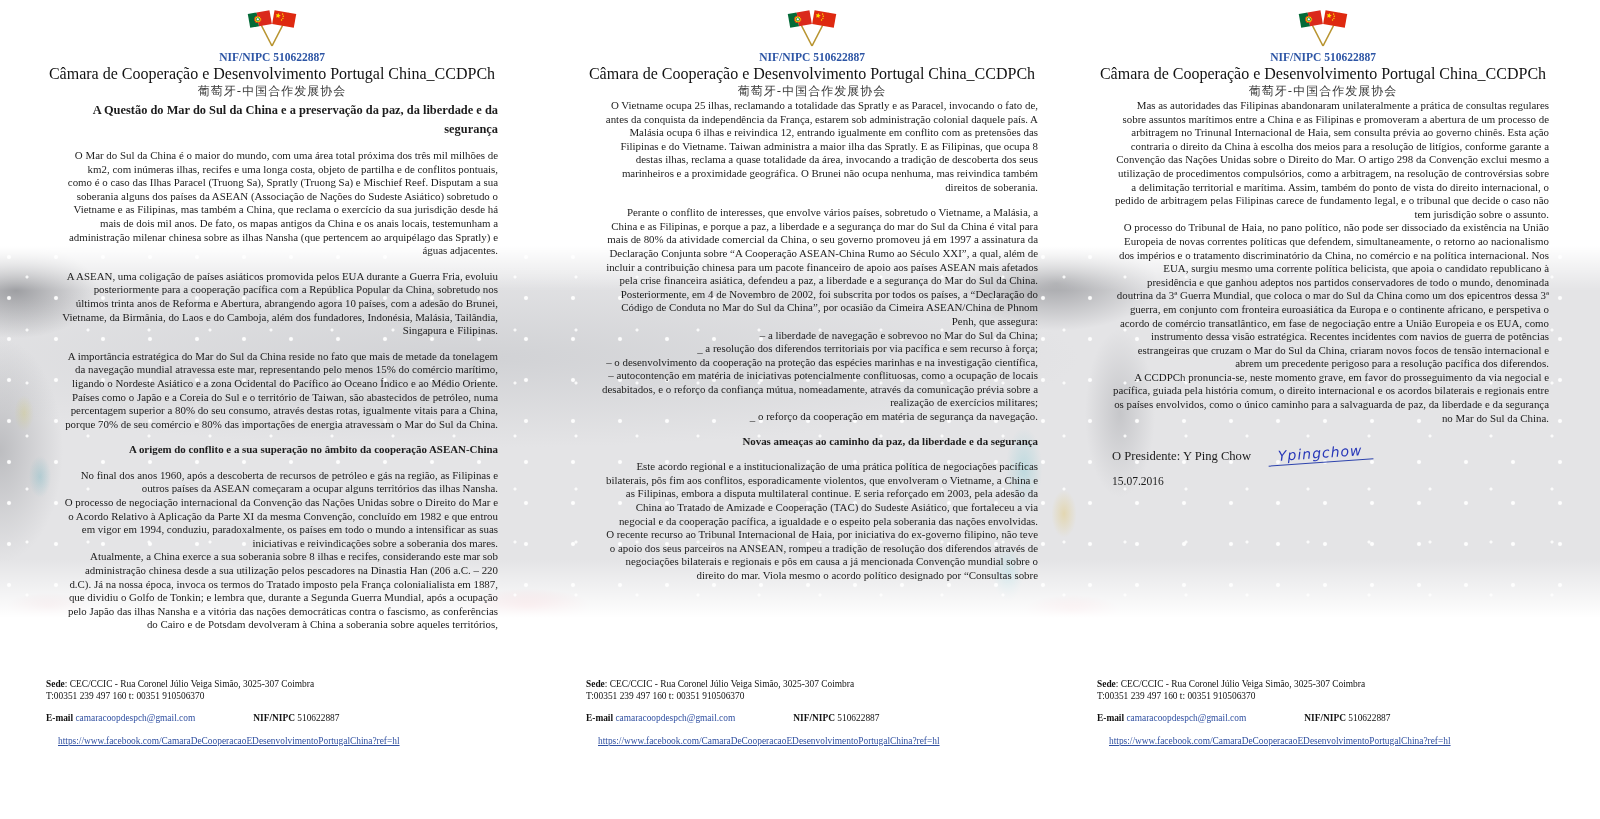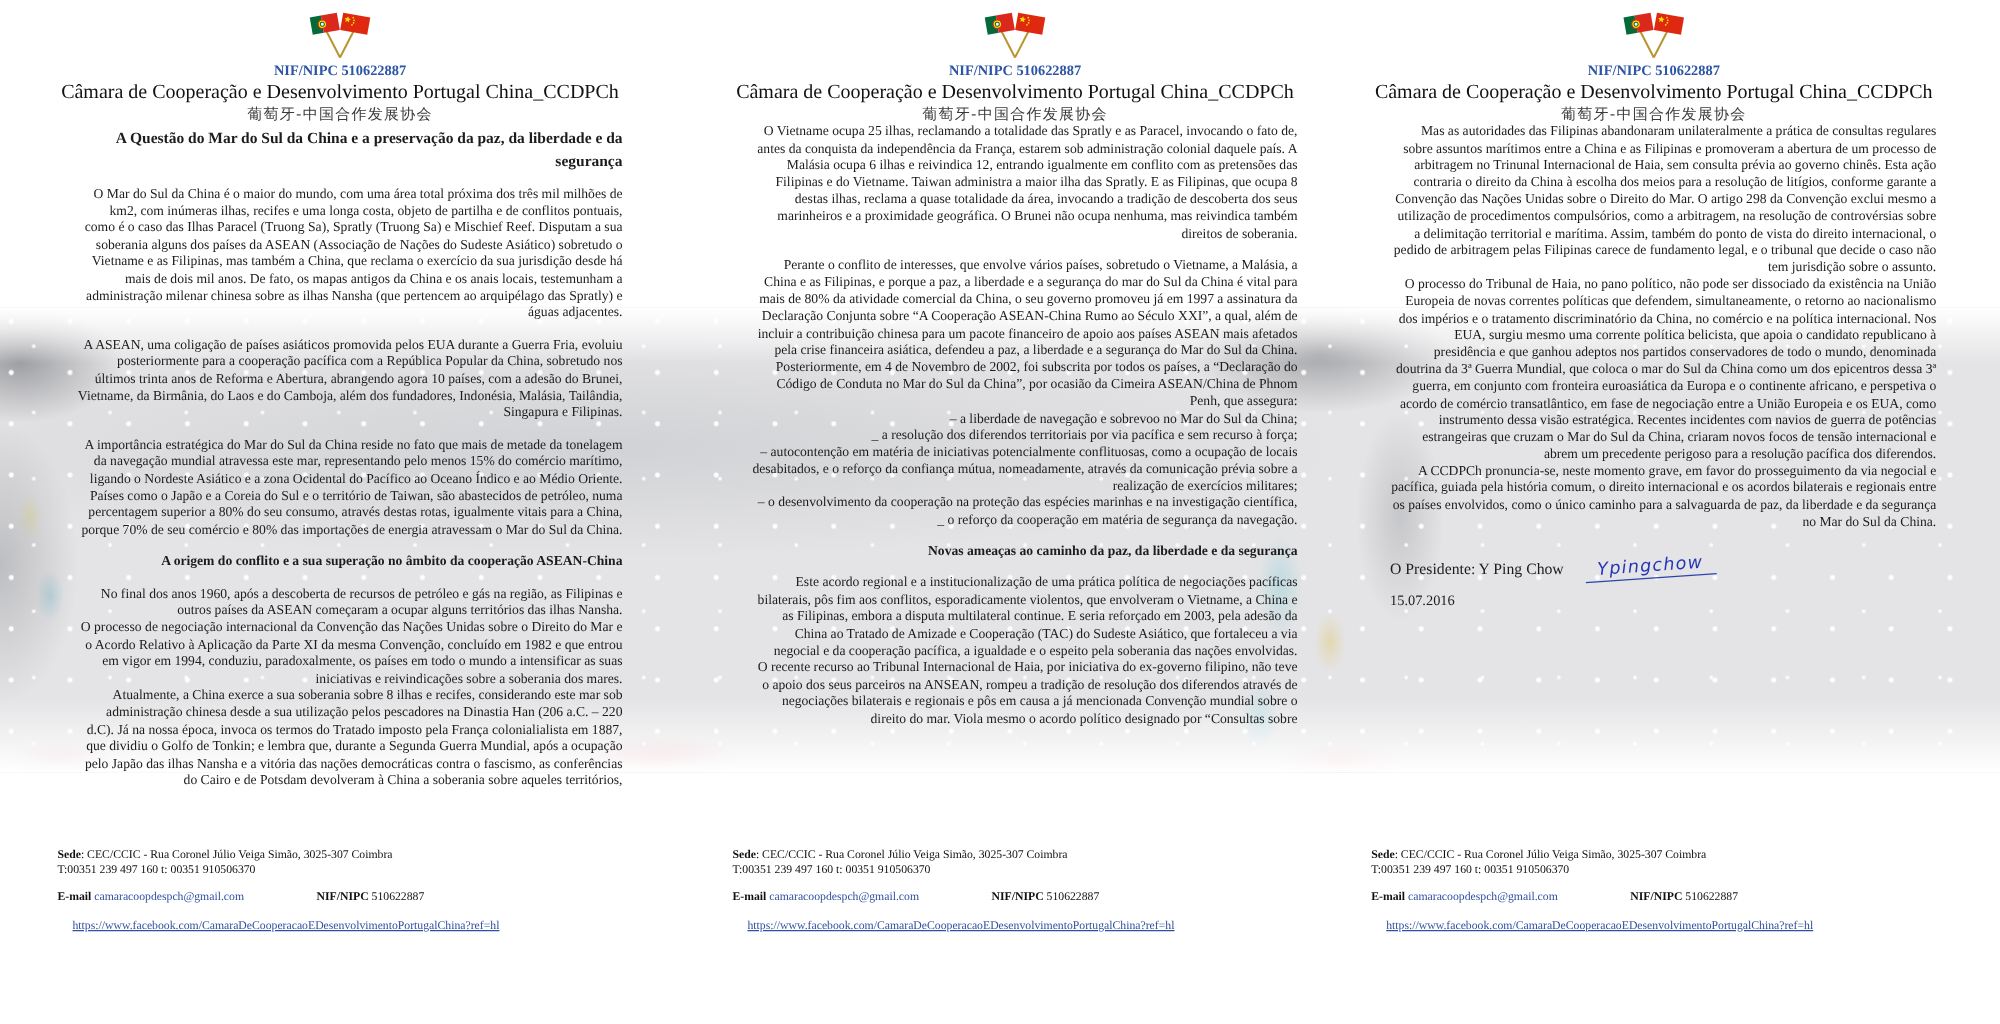--- a/index.html
+++ b/index.html
@@ -139,22 +139,22 @@
     <div class="org-line">Câmara de Cooperação e Desenvolvimento Portugal China_CCDPCh</div>
     <div class="zh-line">葡萄牙-中国合作发展协会</div>
   </div>
 
   <div class="body-text">
     <p class="gap-after">O Vietname ocupa 25 ilhas, reclamando a totalidade das Spratly e as Paracel, invocando o fato de, antes da conquista da independência da França, estarem sob administração colonial daquele país. A Malásia ocupa 6 ilhas e reivindica 12, entrando igualmente em conflito com as pretensões das Filipinas e do Vietname. Taiwan administra a maior ilha das Spratly. E as Filipinas, que ocupa 8 destas ilhas, reclama a quase totalidade da área, invocando a tradição de descoberta dos seus marinheiros e a proximidade geográfica. O Brunei não ocupa nenhuma, mas reivindica também direitos de soberania.</p>
     <p>Perante o conflito de interesses, que envolve vários países, sobretudo o Vietname, a Malásia, a China e as Filipinas, e porque a paz, a liberdade e a segurança do mar do Sul da China é vital para mais de 80% da atividade comercial da China, o seu governo promoveu já em 1997 a assinatura da Declaração Conjunta sobre “A Cooperação ASEAN-China Rumo ao Século XXI”, a qual, além de incluir a contribuição chinesa para um pacote financeiro de apoio aos países ASEAN mais afetados pela crise financeira asiática, defendeu a paz, a liberdade e a segurança do Mar do Sul da China.</p>
     <p>Posteriormente, em 4 de Novembro de 2002, foi subscrita por todos os países, a  “Declaração do Código de Conduta no Mar do Sul da China”, por ocasião da Cimeira ASEAN/China de Phnom Penh, que assegura:</p>
     <p class="list-line">– a liberdade de navegação  e sobrevoo no Mar do Sul da China;</p>
     <p class="list-line">_ a resolução dos diferendos territoriais por via pacífica e sem recurso à força;</p>
+    <p class="list-line">– o desenvolvimento da cooperação na proteção das espécies marinhas e na investigação científica,</p>
     <p class="list-line">– autocontenção em matéria de iniciativas potencialmente conflituosas, como a ocupação de locais  desabitados, e o reforço da confiança mútua, nomeadamente, através da comunicação prévia sobre a realização de exercícios militares;</p>
-    <p class="list-line">– o desenvolvimento da cooperação na proteção das espécies marinhas e na investigação científica,</p>
     <p class="list-line">_ o reforço da cooperação em matéria de  segurança da navegação.</p>
     <p class="section-heading">Novas ameaças ao caminho da paz, da liberdade e da segurança</p>
     <p>Este acordo regional e a institucionalização de uma prática política de negociações pacíficas bilaterais, pôs fim aos conflitos, esporadicamente violentos, que envolveram o Vietname, a China e as Filipinas, embora a disputa multilateral continue. E seria reforçado em 2003, pela adesão da China ao Tratado de Amizade e Cooperação (TAC) do Sudeste Asiático, que fortaleceu a via negocial e da cooperação pacífica, a igualdade e o espeito pela soberania das nações envolvidas.</p>
     <p>O recente recurso ao Tribunal Internacional de Haia, por iniciativa do ex-governo filipino, não teve o apoio dos seus parceiros na ANSEAN, rompeu a tradição de resolução dos diferendos através de negociações bilaterais e regionais e pôs em causa a já mencionada Convenção mundial sobre o direito do mar. Viola mesmo o acordo político designado por “Consultas sobre</p>
   </div>
 
   <div class="page-footer">
     <div><b>Sede</b><span>: CEC/CCIC - Rua Coronel Júlio Veiga Simão, 3025-307 Coimbra</span></div>
     <div>T:00351 239 497 160  t: 00351 910506370</div>
     <div class="footer-gap"></div>

